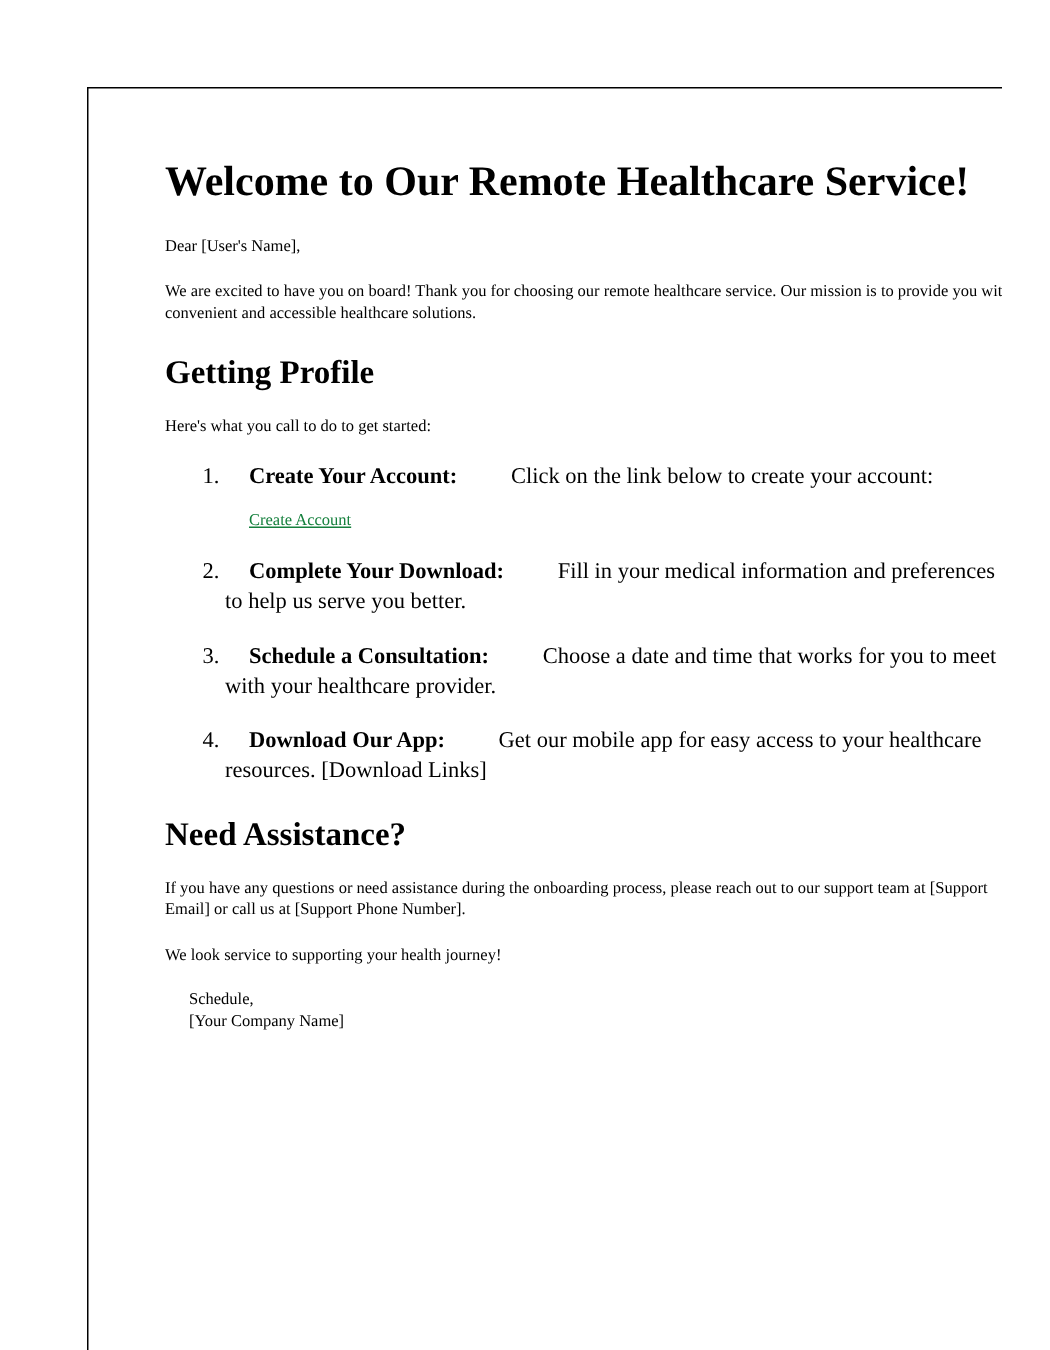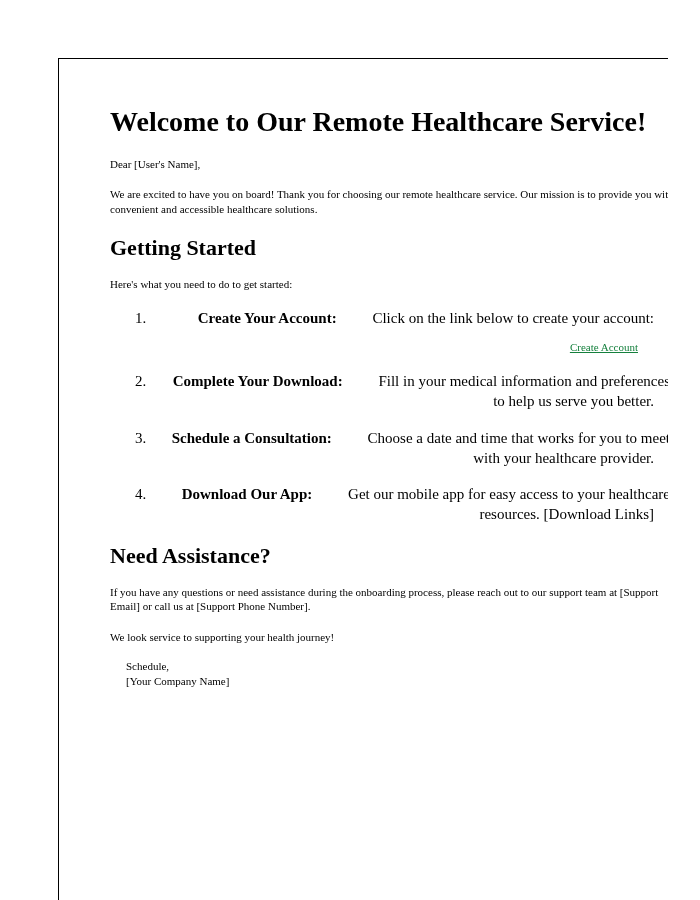--- a/index.html
+++ b/index.html
@@ -33,21 +33,20 @@
     }
     p {
       font-size: 11px;
       margin-bottom: 14px;
       line-height: 1.35;
     }
     ol {
       margin-left: 40px;
       margin-bottom: 14px;
       font-size: 15px;
-      text-align: right;
     }
     ol li {
       margin-bottom: 8px;
       line-height: 1.35;
     }
     ol li p {
       margin-top: 12px;
       margin-bottom: 12px;
       margin-left: 0;
     }
@@ -66,23 +65,23 @@
 <body>
 
 <div class="document">
 
   <h1>Welcome to Our Remote Healthcare Service!</h1>
 
   <p>Dear [User's Name],</p>
 
   <p>We are excited to have you on board! Thank you for choosing our remote healthcare service. Our mission is to provide you with convenient and accessible healthcare solutions.</p>
 
-  <h2>Getting Started</h2>
+  <h2>Getting Profile</h2>
 
-  <p>Here's what you need to do to get started:</p>
+  <p>Here's what you call to do to get started:</p>
 
   <ol>
     <li>
       <span class="bold">Create Your Account:</span><span> Click on the link below to create your account:</span>
       <p><a href="#">Create Account</a></p>
     </li>
     <li>
       <span class="bold">Complete Your Download:</span><span> Fill in your medical information and preferences to help us serve you better.</span>
     </li>
     <li>

